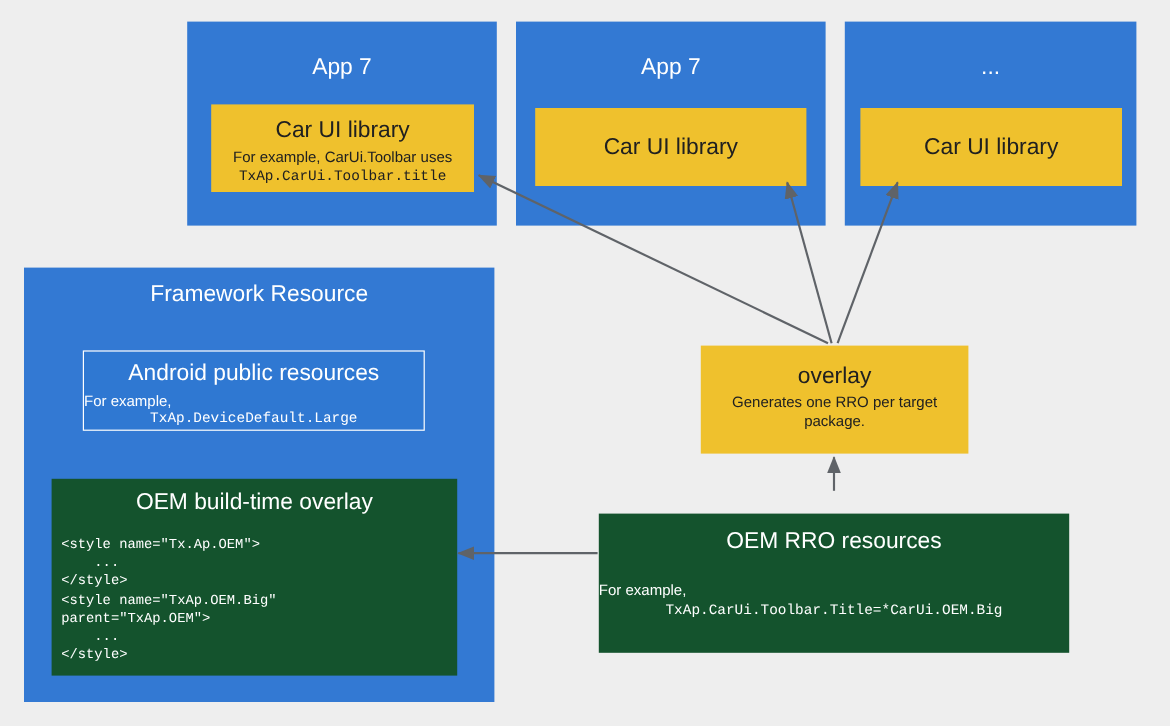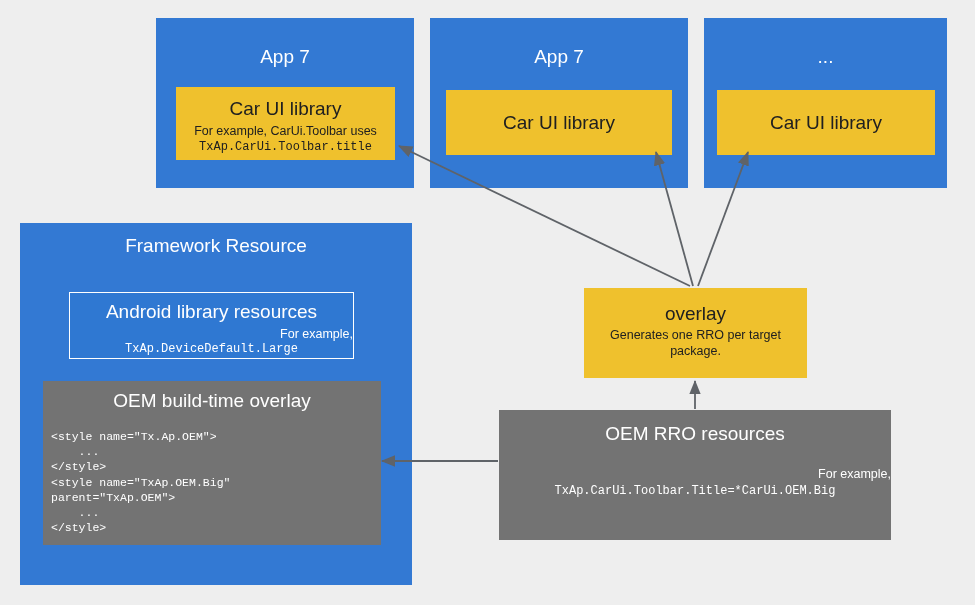--- a/index.html
+++ b/index.html
@@ -21,21 +21,22 @@
     position: absolute;
     box-sizing: border-box;
   }
   .blue {
     background: #3379d3;
   }
   .yellow {
     background: #efc12d;
   }
   .green {
-    background: #737373;
+    background: #14532d;
+    margin-top: 18px;
   }
   .outlined {
     background: #2f78d2;
     border: 1px solid #ffffff;
   }
   .title-white {
     color: #ffffff;
     text-align: center;
     font-size: 19px;
     font-weight: 400;
@@ -49,21 +50,21 @@
     line-height: 1.2;
   }
   .sub-dark {
     color: #202020;
     text-align: center;
     font-size: 12.5px;
     line-height: 1.25;
   }
   .sub-white {
     color: #ffffff;
-    text-align: right;
+    text-align: left;
     font-size: 12.5px;
     line-height: 1.3;
   }
   .mono-dark {
     color: #202020;
     text-align: center;
     font-family: "Liberation Mono", "DejaVu Sans Mono", monospace;
     font-size: 12px;
     line-height: 1.3;
   }
@@ -122,42 +123,42 @@
   </div>
   <div class="box yellow" style="left:717px; top:90px; width:218px; height:65px;">
     <div class="stack title-dark" style="top:22px;">Car UI library</div>
   </div>
 
   <div class="box blue" style="left:20px; top:223px; width:392px; height:362px;">
     <div class="stack title-white" style="top:12px;">Framework Resource</div>
   </div>
 
   <div class="box outlined" style="left:69px; top:292px; width:285px; height:67px;">
-    <div class="stack title-white" style="top:8px;">Android library resources</div>
+    <div class="stack title-white" style="top:8px;">Android public resources</div>
     <div class="stack sub-white" style="top:33px;">For example,</div>
     <div class="stack mono-white" style="top:48px;">TxAp.DeviceDefault.Large</div>
   </div>
 
   <div class="box green" style="left:43px; top:381px; width:338px; height:164px;">
     <div class="stack title-white" style="top:9px;">OEM build-time overlay</div>
     <div class="code-white" style="position:absolute; left:8px; top:48px;">&lt;style name="Tx.Ap.OEM"&gt;
     ...
 &lt;/style&gt;
 &lt;style name="TxAp.OEM.Big"
 parent="TxAp.OEM"&gt;
     ...
 &lt;/style&gt;</div>
   </div>
 
   <div class="box yellow" style="left:584px; top:288px; width:223px; height:90px;">
     <div class="stack title-dark" style="top:15px;">overlay</div>
     <div class="sub-dark" style="position:absolute; left:18px; right:18px; top:40px;">Generates one RRO per target package.</div>
   </div>
 
-  <div class="box green" style="left:499px; top:410px; width:392px; height:130px;">
+  <div class="box green" style="left:499px; top:410px; width:392px; height:116px;">
     <div class="stack title-white" style="top:13px;">OEM RRO resources</div>
     <div class="stack sub-white" style="top:56px;">For example,</div>
     <div class="stack mono-white" style="top:73px;">TxAp.CarUi.Toolbar.Title=*CarUi.OEM.Big</div>
   </div>
 
   <svg class="arrows" viewBox="0 0 975 605">
     <defs>
       <marker id="ah" markerWidth="9" markerHeight="9" refX="7.4" refY="3.2" orient="auto" markerUnits="strokeWidth">
         <path d="M0,0 L8,3.2 L0,6.4 z" fill="#5f6368"></path>
       </marker>

